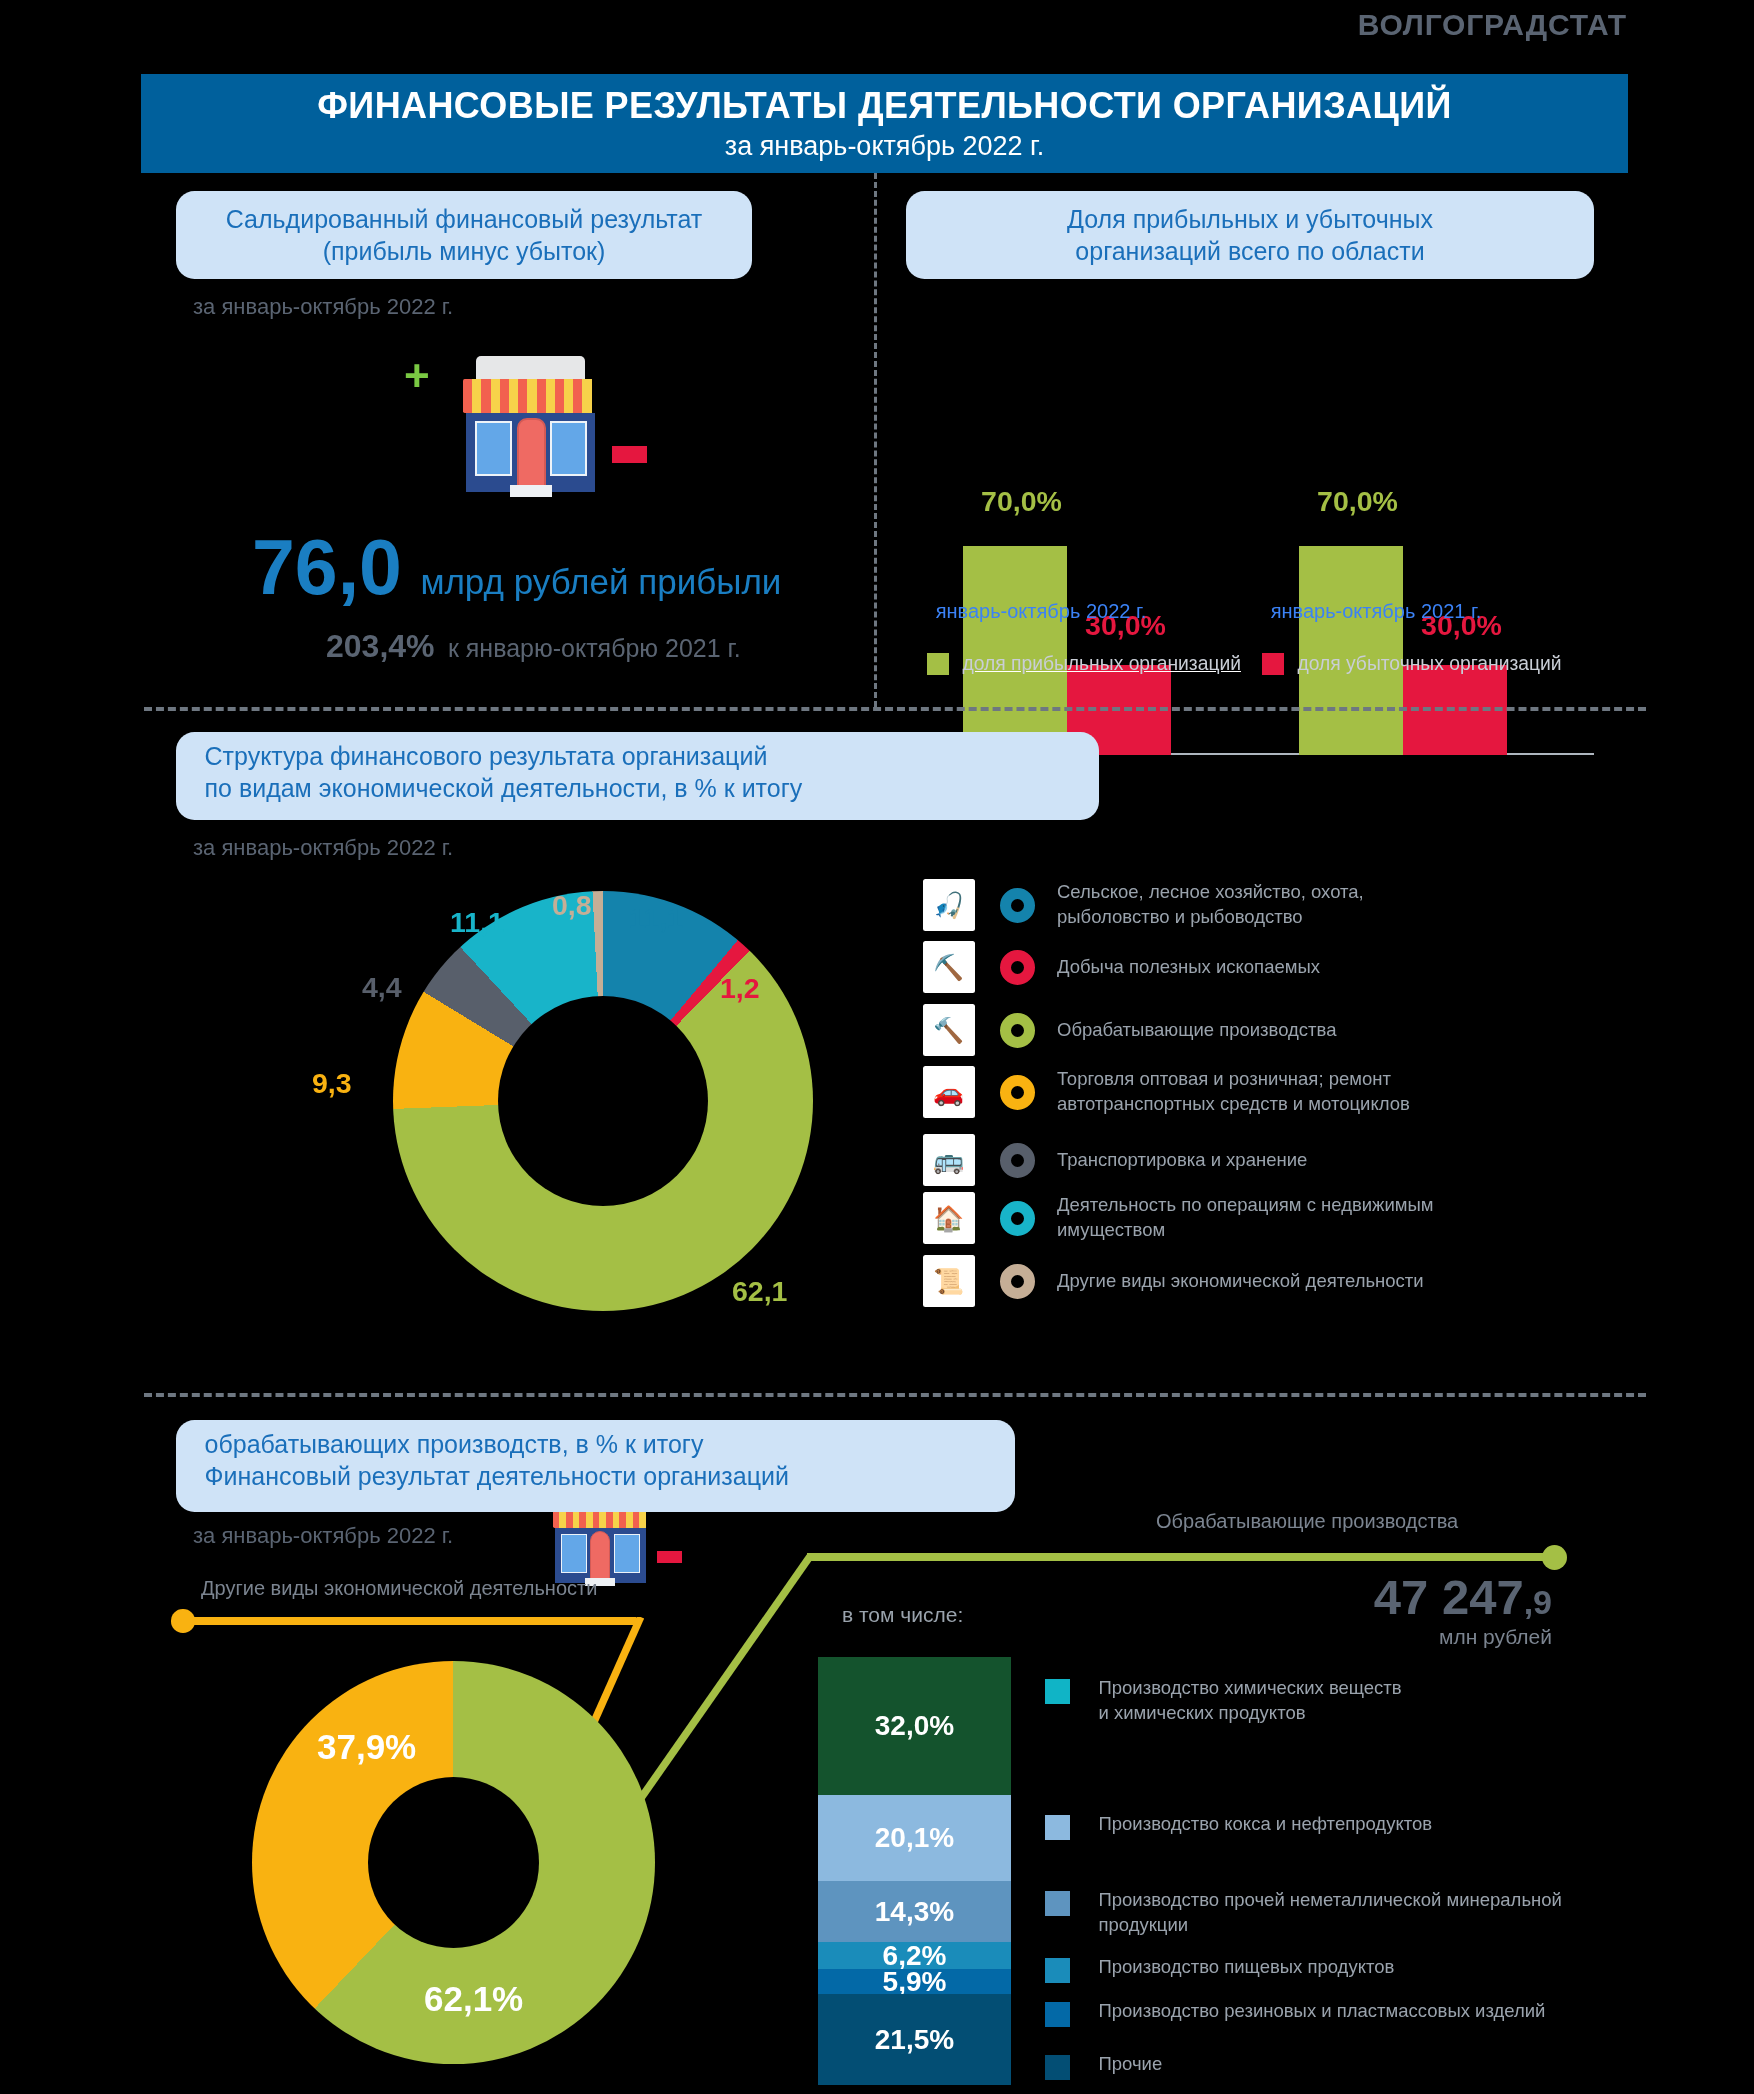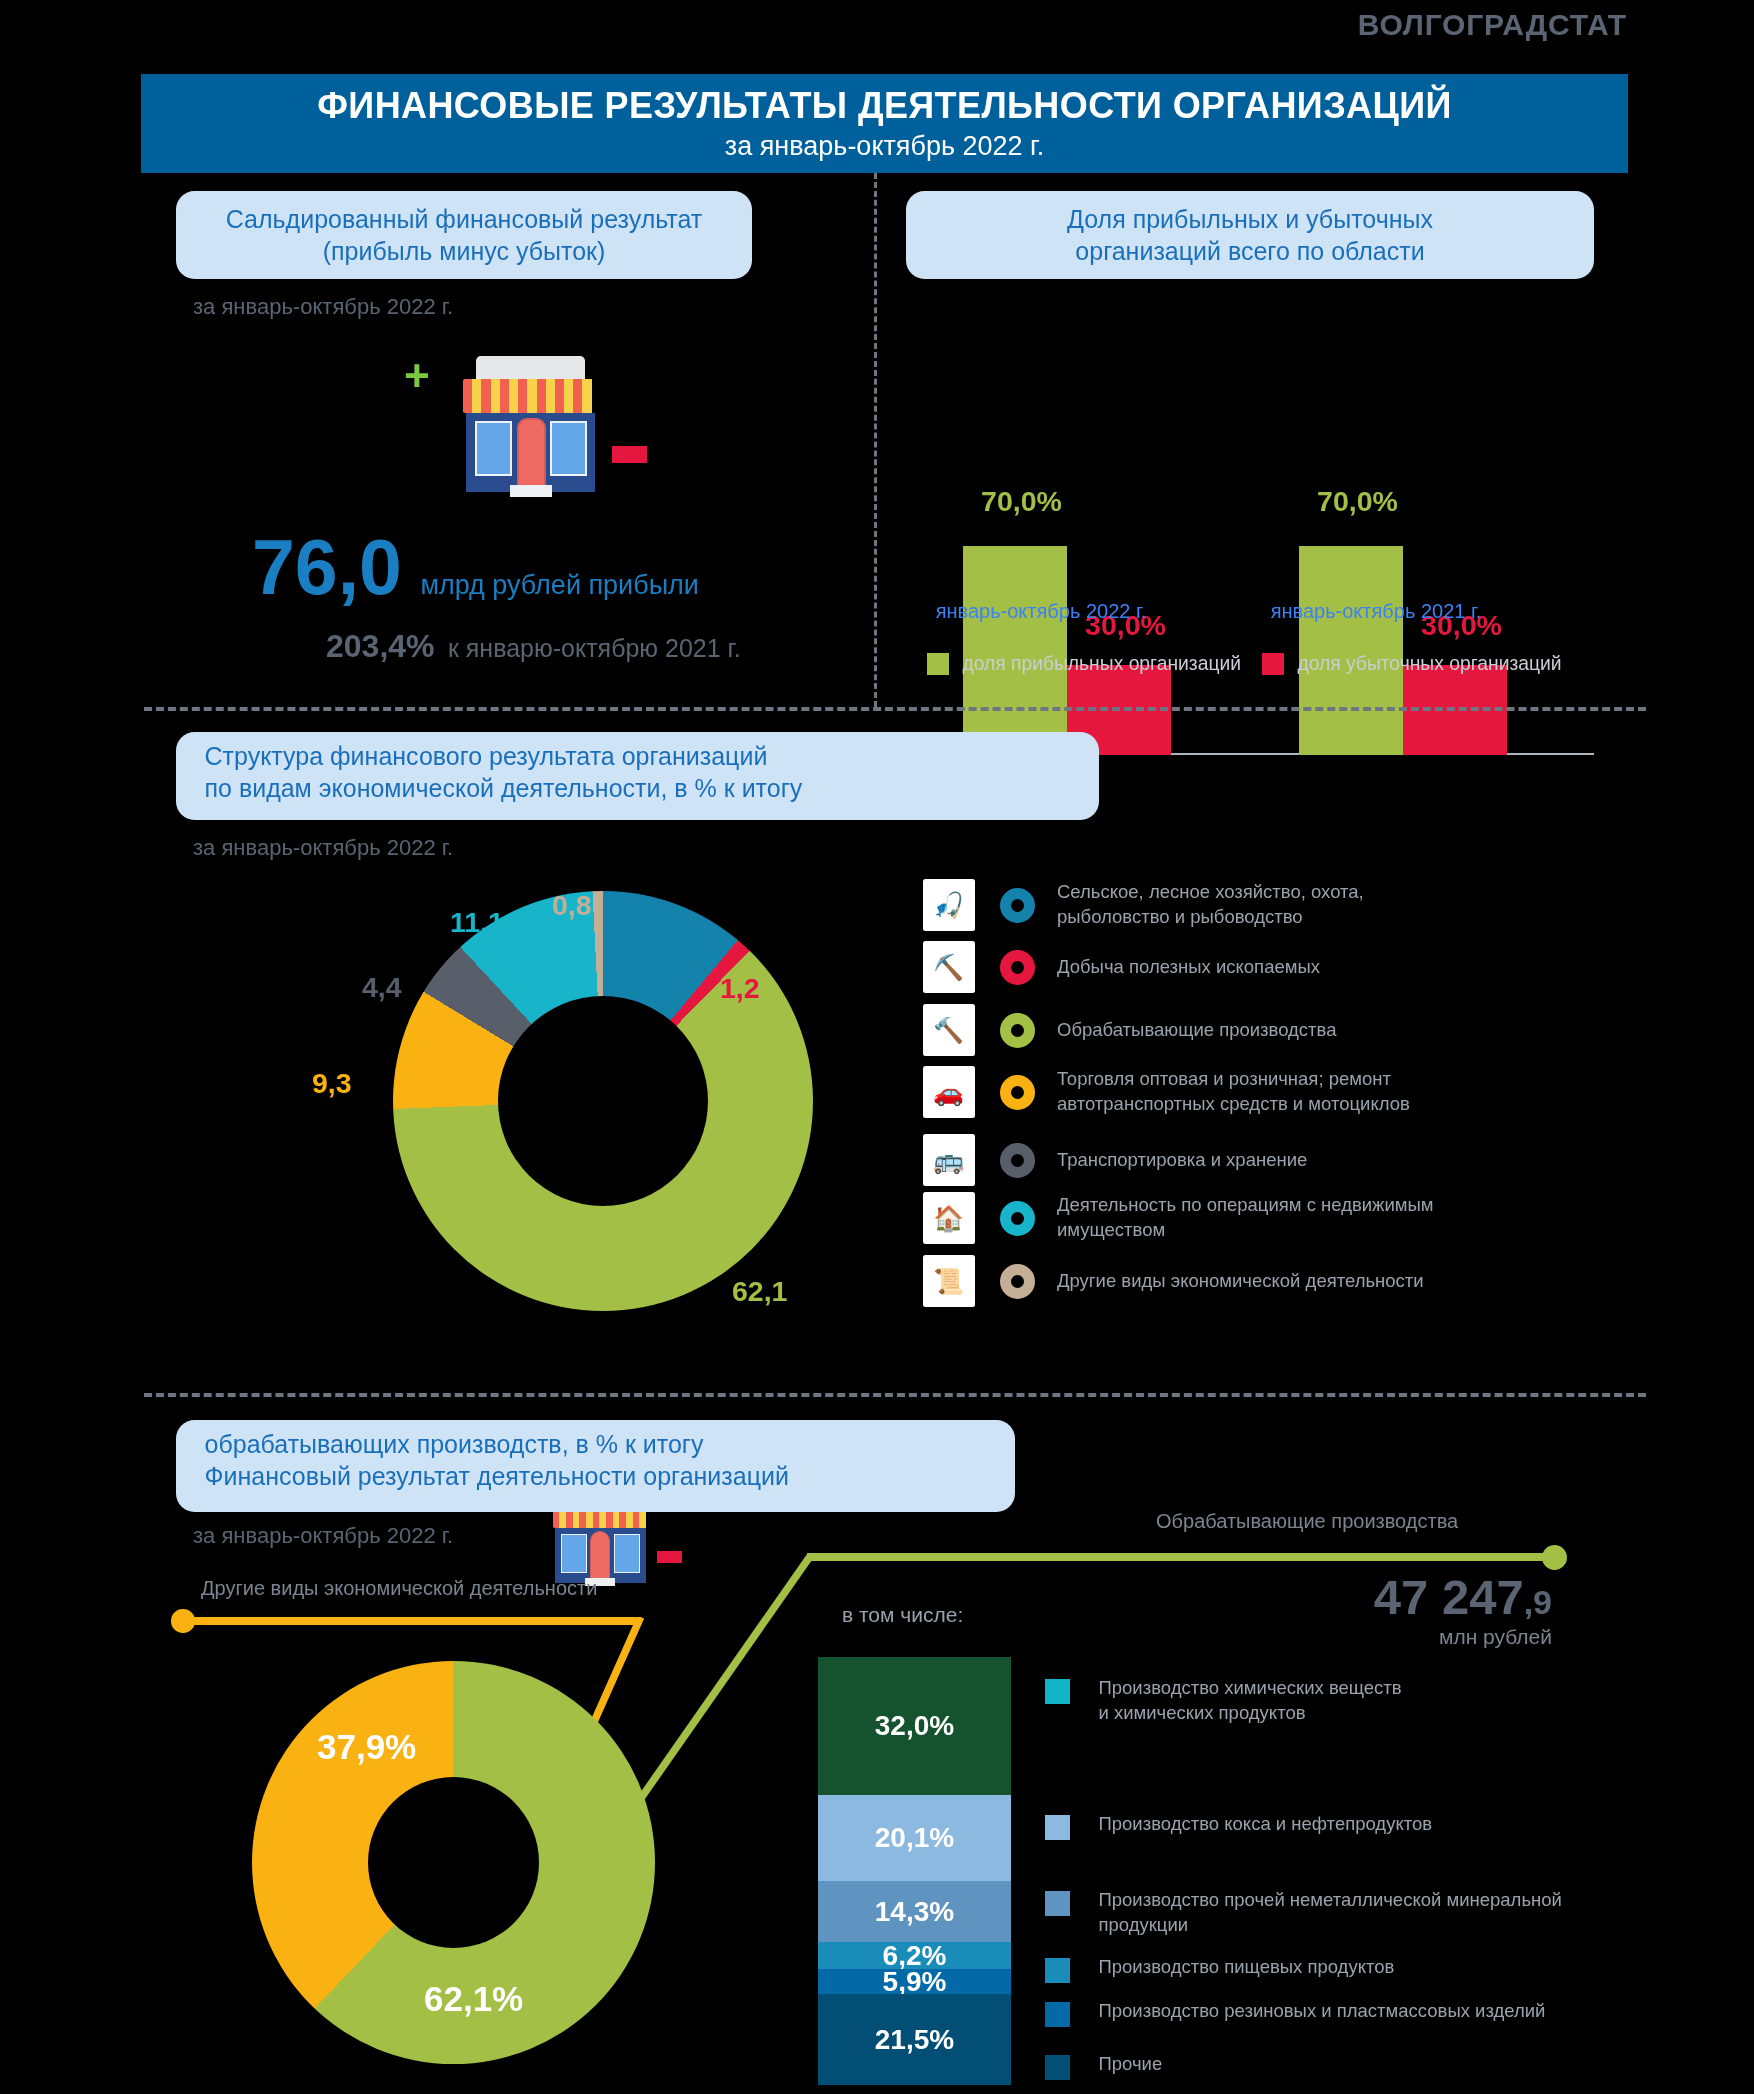--- a/index.html
+++ b/index.html
@@ -35,21 +35,21 @@
   
   .hdash{
     border-top:4.2px dashed #6e7781;height:0;
   }
   .vdash{
     border-left:3.4px dashed #6e7781;width:0;
   }
 
   
   #big-number{font-size:77px;font-weight:bold;color:#1a7ec2;line-height:1;}
-  #big-unit{font-size:27px;color:#1a7ec2;}
+  #big-unit{font-size:35px;color:#1a7ec2;}
   #pct-prev{font-size:32px;font-weight:bold;color:#5a6472;}
   #pct-prev-txt{font-size:25px;color:#5a6472;}
 
   
   .shop{position:relative;}
   .shop .roof{position:absolute;background:#e6e7e8;border-radius:5px 5px 0 0;}
   .shop .awn{position:absolute;overflow:hidden;border-radius:1.7px;}
   .shop .awn i{display:block;float:left;height:100%;}
   .shop .body{position:absolute;background:#2b4b8f;}
   .shop .win{position:absolute;background:#63a7e8;border:2.5px solid #eef3f8;box-sizing:border-box;}
@@ -159,21 +159,21 @@
 
   <div class="barlabel" style="left:393px;top:6.7px;width:117px;font-size:28.5px;color:#a4bf45;">70,0%</div>
   <div class="bar" style="left:393px;width:104px;height:209px;background:#a4bf45;"></div>
   <div class="barlabel" style="left:497px;top:131px;width:117px;font-size:28.5px;color:#e5173f;">30,0%</div>
   <div class="bar" style="left:497px;width:104px;height:90px;background:#e5173f;"></div>
 </div>
 
 <div class="abs xcat" style="left:915px;top:600px;width:252px;">январь-октябрь 2022 г.</div>
 <div class="abs xcat" style="left:1250px;top:600px;width:252px;">январь-октябрь 2021 г.</div>
 
-<div class="abs lg-item" style="left:927px;top:653px;">
+<div class="abs lg-item" style="left:927px;top:653px;text-decoration:underline;">
   <span class="lg-swatch" style="background:#a4bf45;"></span>
   <span class="lg-text">доля прибыльных организаций</span>
 </div>
 <div class="abs lg-item" style="left:1262px;top:653px;">
   <span class="lg-swatch" style="background:#e5173f;"></span>
   <span class="lg-text">доля убыточных  организаций</span>
 </div>
 
 <div class="abs hdash" style="left:144px;top:707px;width:1502px;"></div>
 

